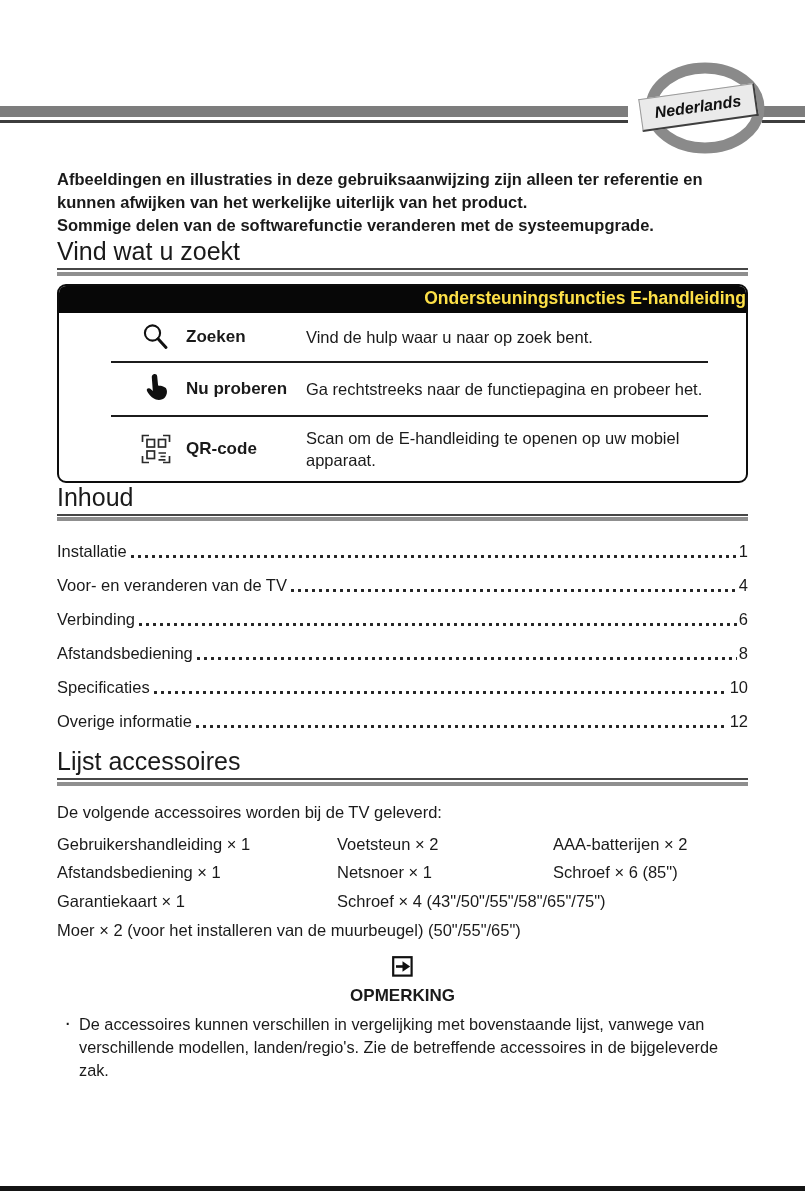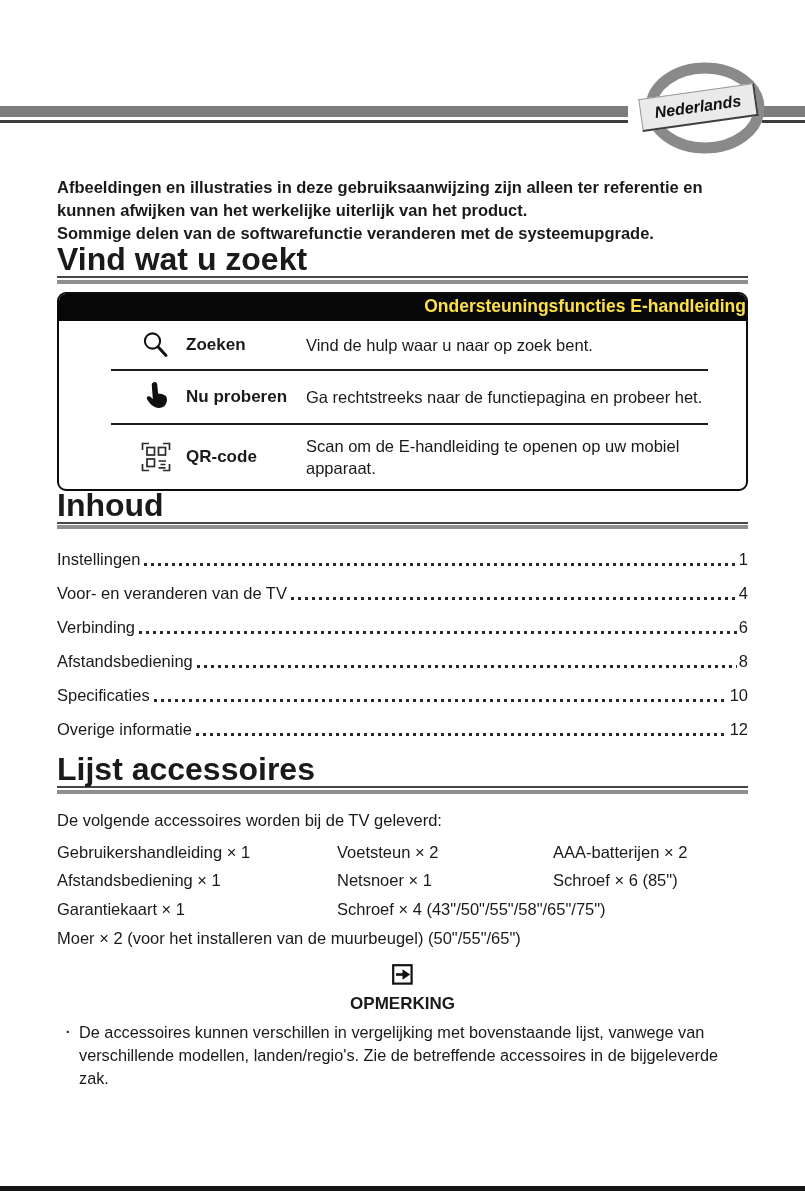--- a/index.html
+++ b/index.html
@@ -13,25 +13,25 @@
   .thinline{position:absolute;background:#3d3d3d;height:3px;top:120px;}
   .thin-left{left:0;width:628px;}
   .thin-right{left:762px;width:43px;}
   .badge{position:absolute;left:640px;top:62px;width:130px;height:92px;z-index:3;}
   .badge-plate{position:absolute;left:0px;top:29px;width:114px;height:30px;background:#eaeaea;
         border:1px solid #9a9a9a;border-right:2px solid #3f3f3f;border-bottom:2px solid #3f3f3f;
         transform:rotate(-8deg);display:flex;align-items:center;justify-content:center;
         font-style:italic;font-weight:bold;font-size:16px;color:#111;}
 
   
-  .content{position:absolute;left:57px;top:8px;width:691px;padding-top:168px;}
+  .content{position:absolute;left:57px;top:0;width:691px;padding-top:168px;}
   .intro-bold{font-weight:bold;font-size:16.5px;line-height:23px;margin:0;}
   .intro-bold + .intro-bold{}
 
-  h1.sec{font-size:32px;font-weight:bold;margin:0;line-height:28px;}
+  h1.sec{font-size:25px;font-weight:normal;margin:0;line-height:28px;}
   .h-rule{border-top:2px solid #464646;height:1.5px;background:#fff;border-bottom:4px solid #8f8f8f;margin-top:3px;}
 
   .body-text{font-size:16.5px;line-height:23px;margin:0;}
   .sec-vind{margin-top:10px;}
   .find-desc{margin-top:11px;}
 
   
   .support-table{margin-top:8px;border:2px solid #0c0c0c;border-radius:9px;overflow:hidden;background:#fff;}
   .support-header{background:#070707;color:#fde047;font-weight:bold;font-size:17.5px;text-align:right;padding:2px 0 4px;}
   .t-row{display:flex;align-items:center;padding:10px 36px 10px 0;}
@@ -136,21 +136,21 @@
         <span class="t-label">QR-code</span>
         <span class="t-desc">Scan om de E-handleiding te openen op uw mobiel apparaat.</span>
       </div>
     </div>
 
     <h1 class="sec sec-inhoud">Inhoud</h1>
     <div class="h-rule"></div>
 
     <div class="toc">
       <div class="toc-row">
-        <span>Instellingen</span>
+        <span>Installatie</span>
         <span class="toc-dots"></span>
         <span class="toc-page">1</span>
       </div>
       <div class="toc-row">
         <span>Voor- en veranderen van de TV</span>
         <span class="toc-dots"></span>
         <span class="toc-page">4</span>
       </div>
       <div class="toc-row">
         <span>Verbinding</span>

